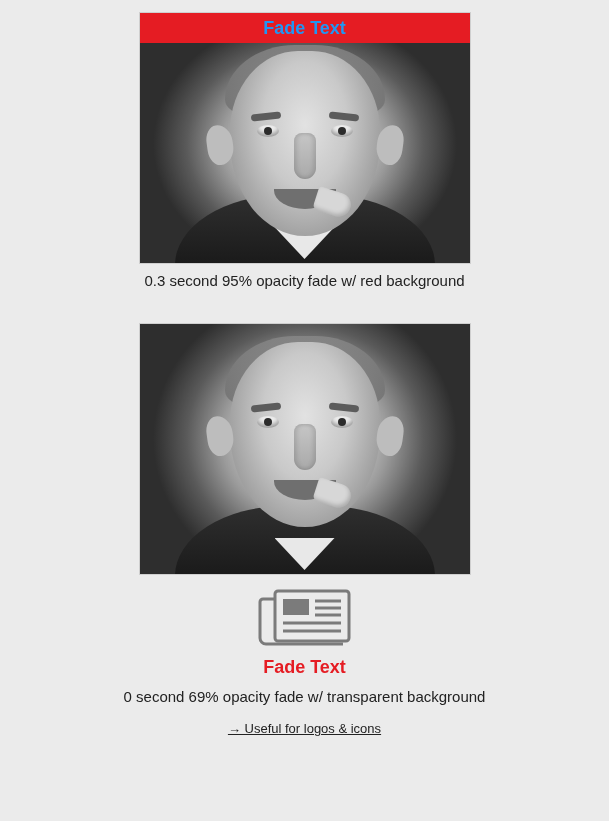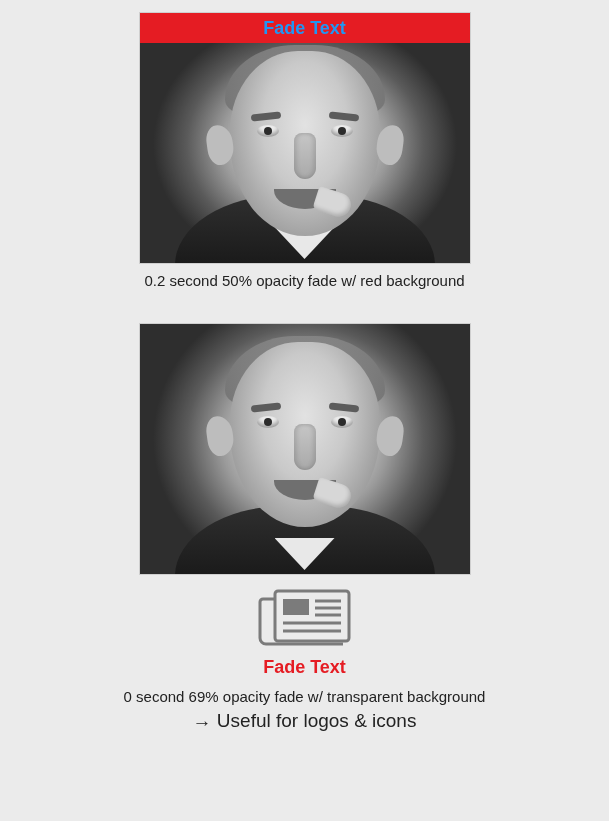--- a/index.html
+++ b/index.html
@@ -182,24 +182,25 @@
     font-weight: bold;
     font-size: 18px;
   }
   .sub1 {
     margin-top: 10px;
     font-size: 15px;
     color: #222;
     text-align: center;
   }
   .sub2 {
-    margin-top: 5px;
-    font-size: 19px;
+    margin-top: 16px;
+    font-size: 13px;
     color: #222;
     text-align: center;
+    text-decoration: underline;
   }
 </style>
 </head>
 <body>
 
 <div class="container">
 
   <div class="example-block">
     <div class="image-frame">
       <div class="photo with-banner"></div>
@@ -219,21 +220,21 @@
             <div class="pupil"></div>
           </div>
         <div class="nose"></div>
         <div class="mouth"></div>
         <div class="tongue"></div>
       </div>
       <div class="banner">
         <span class="banner-text">Fade Text</span>
       </div>
     </div>
-    <div class="caption">0.2 second 50% opacity fade w/ red background</div>
+    <div class="caption">0.3 second 95% opacity fade w/ red background</div>
   </div>
 
   <div class="gap"></div>
 
   <div class="example-block">
     <div class="image-frame">
       <div class="photo"></div>
       <div class="shoulders"></div>
       <div class="collar"></div>
       <div class="face no-banner">

